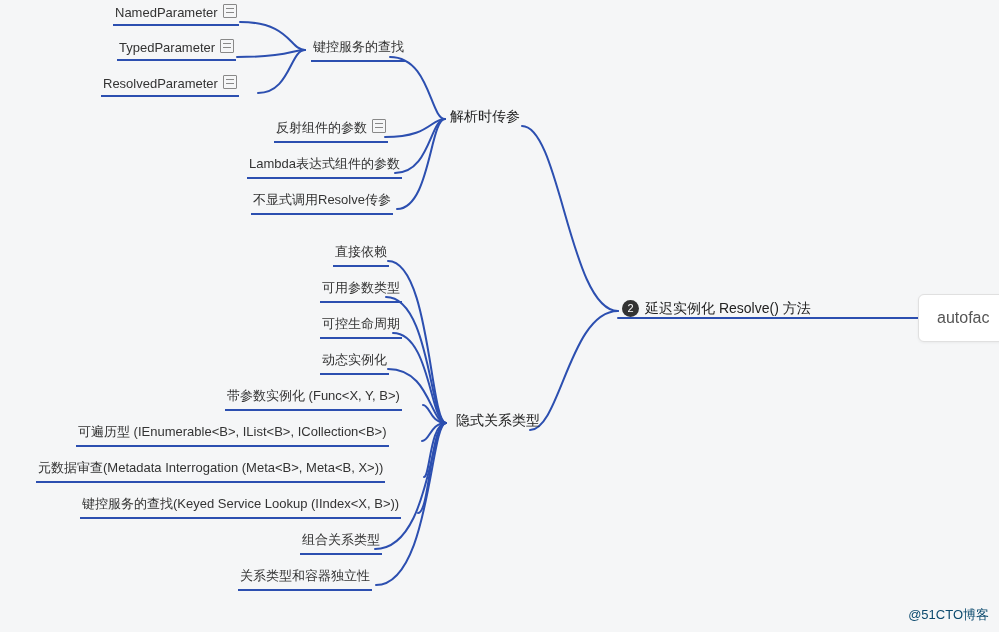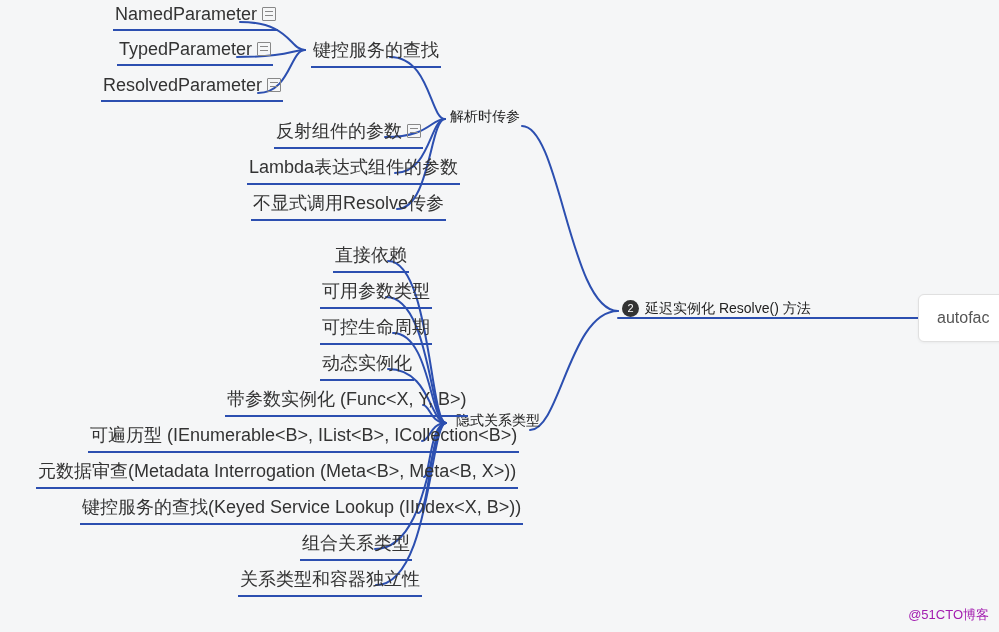--- a/index.html
+++ b/index.html
@@ -1,26 +1,26 @@
 <!DOCTYPE html>
 <html><head>
 <meta charset="utf-8">
 <style>
   html,body{margin:0;padding:0;width:999px;height:632px;background:#f5f6f7;font-family:"Microsoft YaHei",Arial,sans-serif;overflow:hidden;position:relative}
   svg.connectors{position:absolute;left:0;top:0;width:999px;height:632px;pointer-events:none}
-  .node{position:absolute;font-size:18px;color:#333;white-space:nowrap}
+  .node{position:absolute;font-size:13px;color:#333;white-space:nowrap}
   .node.leaf{border-bottom:2px solid #2c4fb0;padding:0 2px 4px 2px}
   .root-box{position:absolute;background:#fff;border:1px solid #e0e0e0;border-radius:6px;padding:14px 18px;font-size:16px;color:#555;box-shadow:0 1px 3px rgba(0,0,0,.05);z-index:2}
   .mid-node{position:absolute;font-size:14px;color:#222}
   .num-badge{display:inline-block;width:17px;height:17px;border-radius:50%;background:#333;color:#fff;font-size:11px;text-align:center;line-height:17px;margin-right:6px;vertical-align:1px}
   .note-icon{display:inline-block;width:12px;height:12px;border:1px solid #888;border-radius:1px;margin-left:5px;position:relative;vertical-align:-1px}
   .note-icon::before,.note-icon::after{content:"";position:absolute;left:2px;right:2px;height:1px;background:#888}
   .note-icon::before{top:3px}
   .note-icon::after{top:7px}
-  .watermark{position:absolute;right:10px;bottom:8px;color:#a21caf;font-size:13px}
+  .watermark{position:absolute;right:10px;bottom:8px;color:#0c4a6e;font-size:13px}
 </style>
 </head>
 <body>
 
 <svg class="connectors">
   <g stroke="#2c4fb0" stroke-width="2" fill="none" stroke-linecap="round">
 
     <path d="M918 318 C880 318 860 318 820 318"></path>
     <path d="M618 318 L820 318"></path>
 
@@ -89,19 +89,19 @@
 
 <div class="mid-node" style="left:456px;top:412px">
   <span>隐式关系类型</span>
 </div>
 
 <div class="node leaf" style="left:333px;top:243px"><span>直接依赖</span></div>
 <div class="node leaf" style="left:320px;top:279px"><span>可用参数类型</span></div>
 <div class="node leaf" style="left:320px;top:315px"><span>可控生命周期</span></div>
 <div class="node leaf" style="left:320px;top:351px"><span>动态实例化</span></div>
 <div class="node leaf" style="left:225px;top:387px"><span>带参数实例化 (Func&lt;X, Y, B&gt;)</span></div>
-<div class="node leaf" style="left:88px;top:423px"><span>可遍历型 (IEnumerable&lt;B&gt;, IList&lt;B&gt;, ICollection&lt;B&gt;)</span></div>
+<div class="node leaf" style="left:76px;top:423px"><span>可遍历型 (IEnumerable&lt;B&gt;, IList&lt;B&gt;, ICollection&lt;B&gt;)</span></div>
 <div class="node leaf" style="left:36px;top:459px"><span>元数据审查(Metadata Interrogation (Meta&lt;B&gt;, Meta&lt;B, X&gt;))</span></div>
 <div class="node leaf" style="left:80px;top:495px"><span>键控服务的查找(Keyed Service Lookup (IIndex&lt;X, B&gt;))</span></div>
 <div class="node leaf" style="left:300px;top:531px"><span>组合关系类型</span></div>
 <div class="node leaf" style="left:238px;top:567px"><span>关系类型和容器独立性</span></div>
 
 <div class="watermark"><span>@51CTO博客</span></div>
 
 </body></html>

